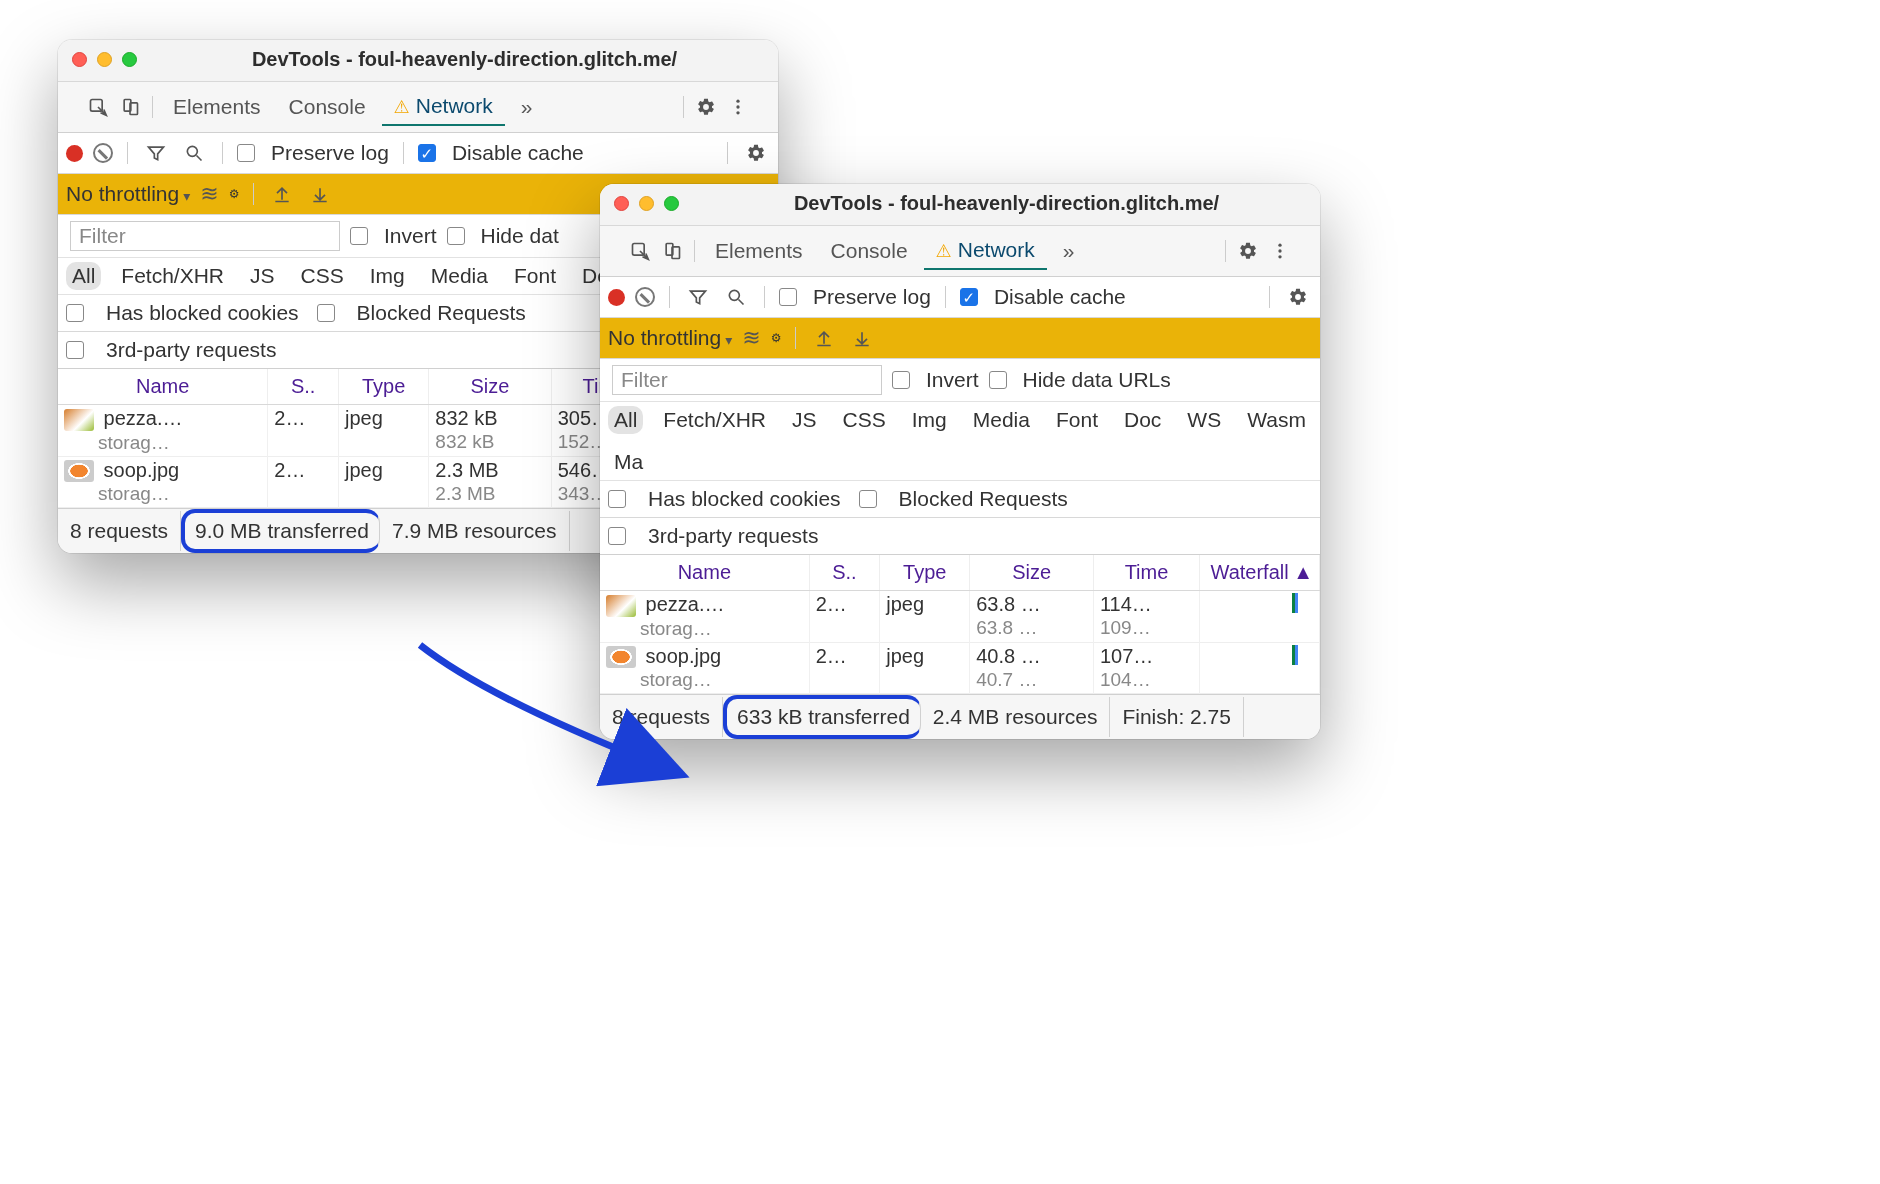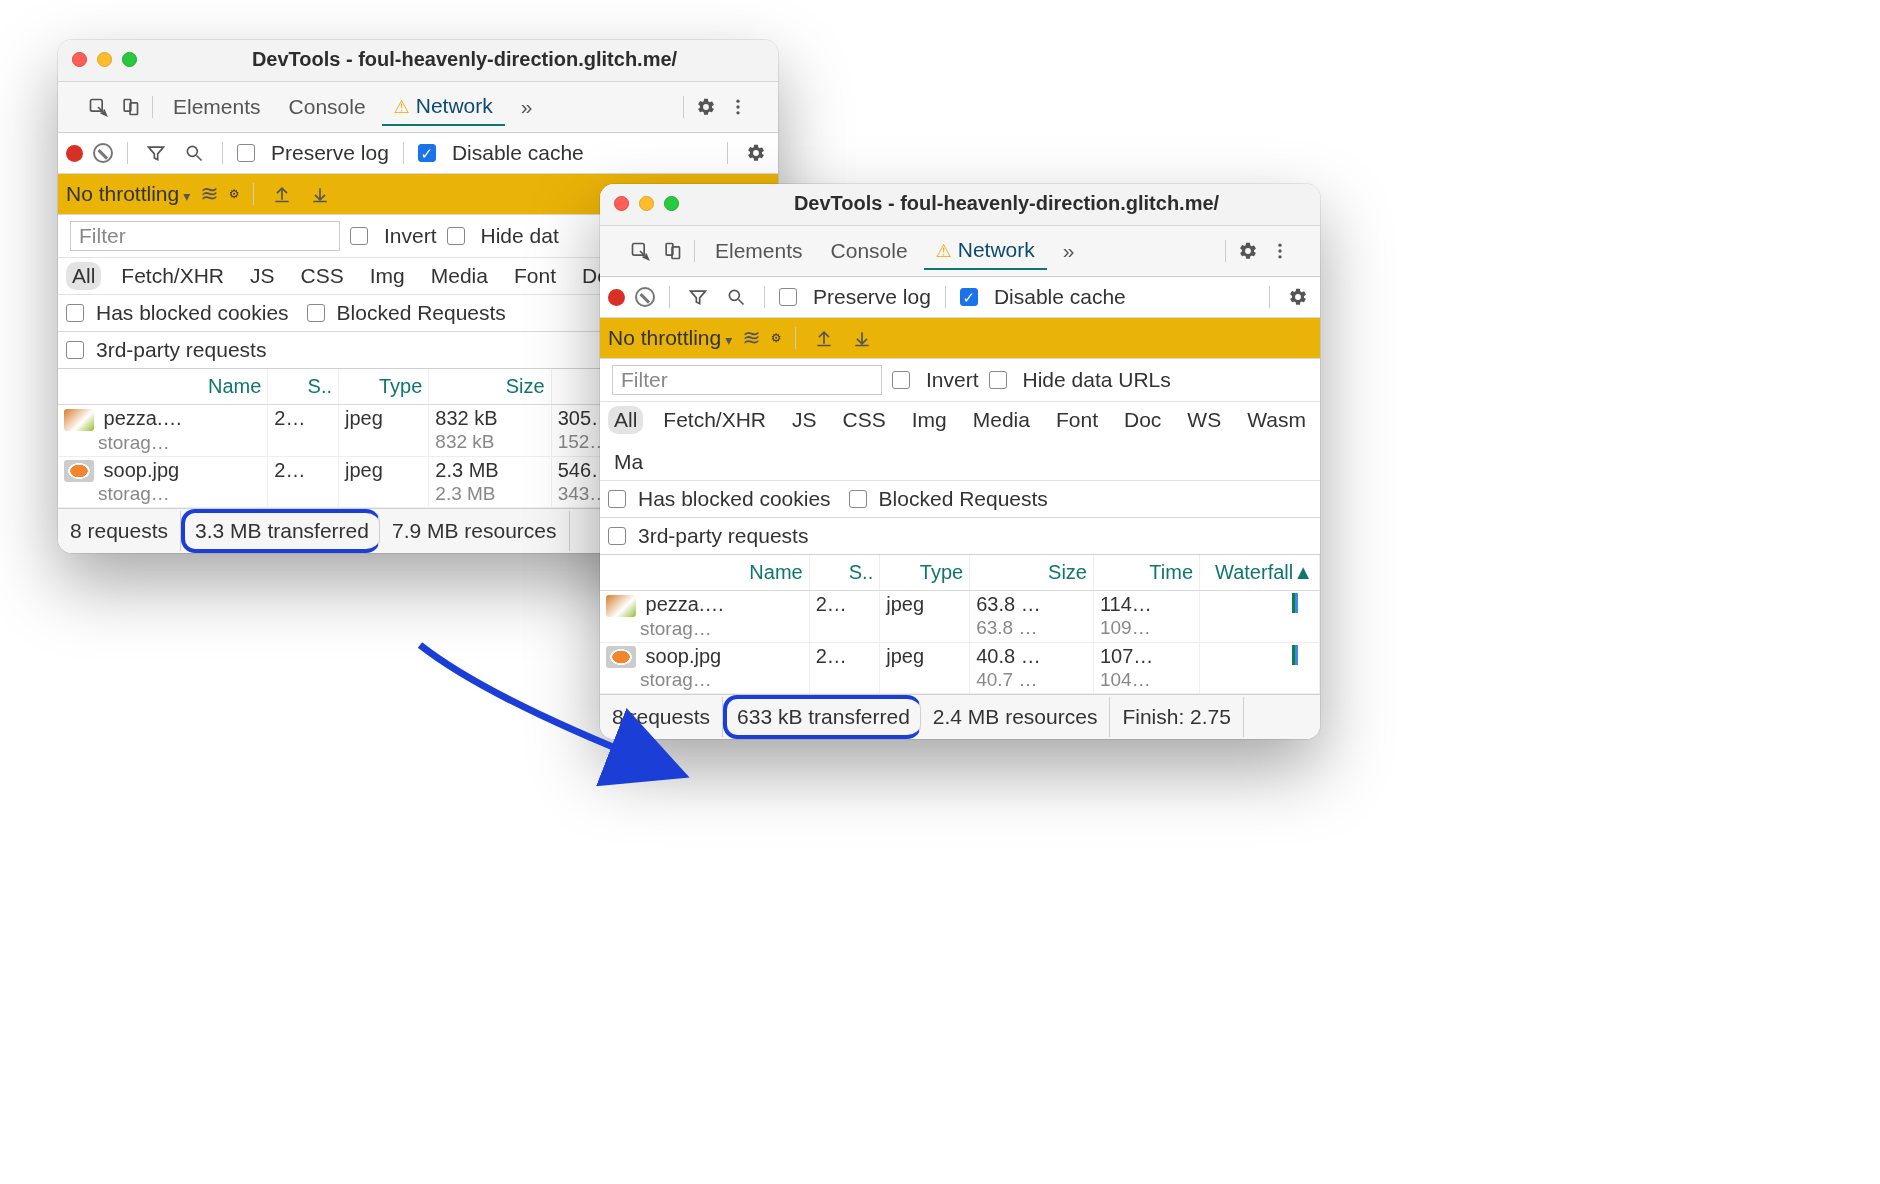--- a/index.html
+++ b/index.html
@@ -80,24 +80,24 @@
     border-bottom:1px solid #e2e2e2;
   }
   .filterinput {
     width:270px; height:30px; border:1px solid #ccc; padding:2px 8px;
     color:#888; background:#fff; display:flex; align-items:center;
   }
   .chips { display:flex; gap:14px; padding:4px 8px; flex-wrap:wrap; border-bottom:1px solid #e2e2e2;}
   .chip { color:#333; padding:2px 6px; cursor:pointer; }
   .chip.active { background:#e3e3e3; border-radius:10px; }
   .checks { display:flex; gap:18px; padding:6px 8px; border-bottom:1px solid #d8d8d8; flex-wrap:wrap;}
-  .checks .row { display:flex; align-items:center; gap:6px; white-space:nowrap;}
+  .checks .row { display:flex; align-items:center; gap:16px; white-space:nowrap;}
 
   .table { width:100%; border-collapse:collapse; font-size:20px; }
-  .table th { text-align:right; font-weight:400; color:#0f766e; padding:6px 6px; border-bottom:1px solid #d8d8d8; border-right:1px solid #eee;}
+  .table th { text-align:center; font-weight:400; color:#4c1d95; padding:6px 6px; border-bottom:1px solid #d8d8d8; border-right:1px solid #eee;}
   .table td { padding:2px 6px; border-right:1px solid #f0f0f0; vertical-align:top; color:#333; }
   .table tbody tr { border-bottom:1px solid #eee; }
   .thumb { width:30px; height:22px; background:linear-gradient(135deg,#d67d2c,#fff 60%,#9b3); border-radius:3px; display:inline-block; vertical-align:middle; margin-right:4px;}
   .thumb.soup { background:radial-gradient(#f2852e 40%, #fff 42%, #fff 50%, #ccc 52%);}
   .subtxt { color:#888; font-size:19px; }
   .wf { width:120px; }
   .wfbar { width:6px; height:20px; background:#2e7d32; display:inline-block; margin-left:80%;}
   .wfbar.b { background:#0b8043; border-right:3px solid #4285f4;}
 
   .statusbar {
@@ -277,21 +277,21 @@
         <td>jpeg</td>
         <td><span>2.3 MB</span><br><span class="subtxt">2.3 MB</span></td>
         <td><span>546…</span><br><span class="subtxt">343…</span></td>
         <td class="wf"></td>
       </tr>
     </tbody>
   </table>
 
   <div class="statusbar">
     <div class="cell">8 requests</div>
-    <div class="cell highlight">3.3 MB transferred</div>
+    <div class="cell highlight">9.0 MB transferred</div>
     <div class="cell">7.9 MB resources</div>
   </div>
 </div>
 
 <div class="window w2">
   <div class="titlebar">
     <div class="traffic">
       <div class="dot red"></div>
       <div class="dot yellow"></div>
       <div class="dot green"></div>

